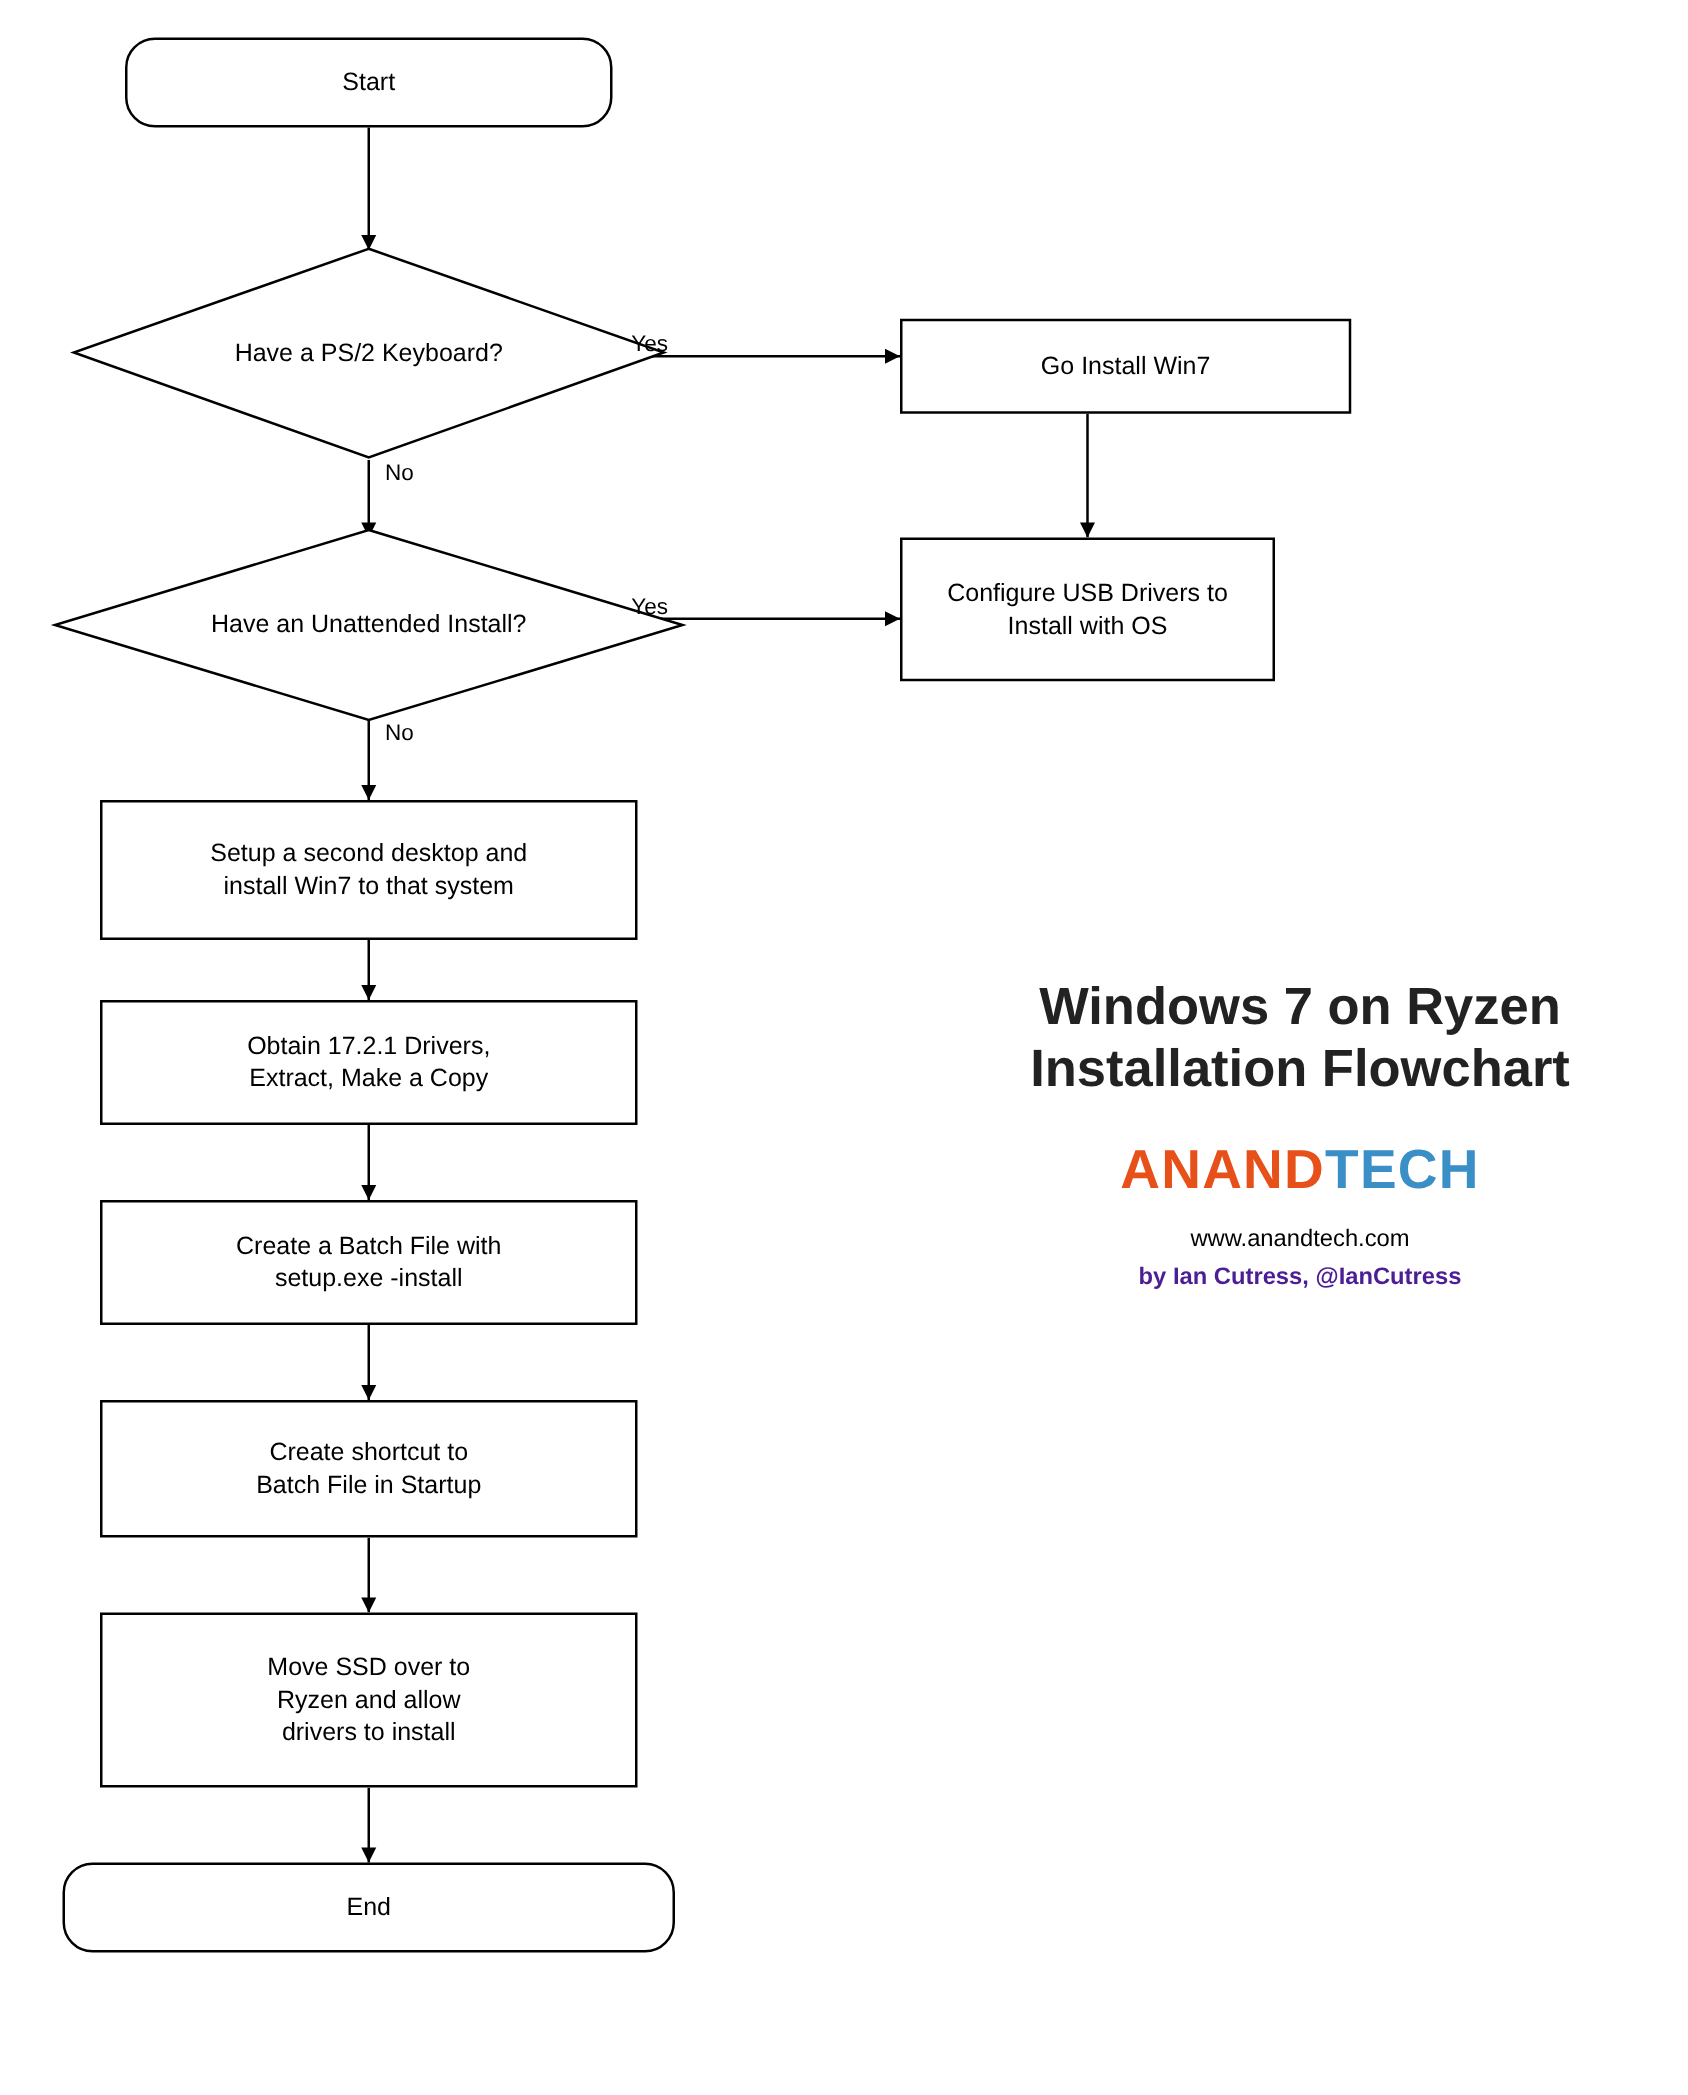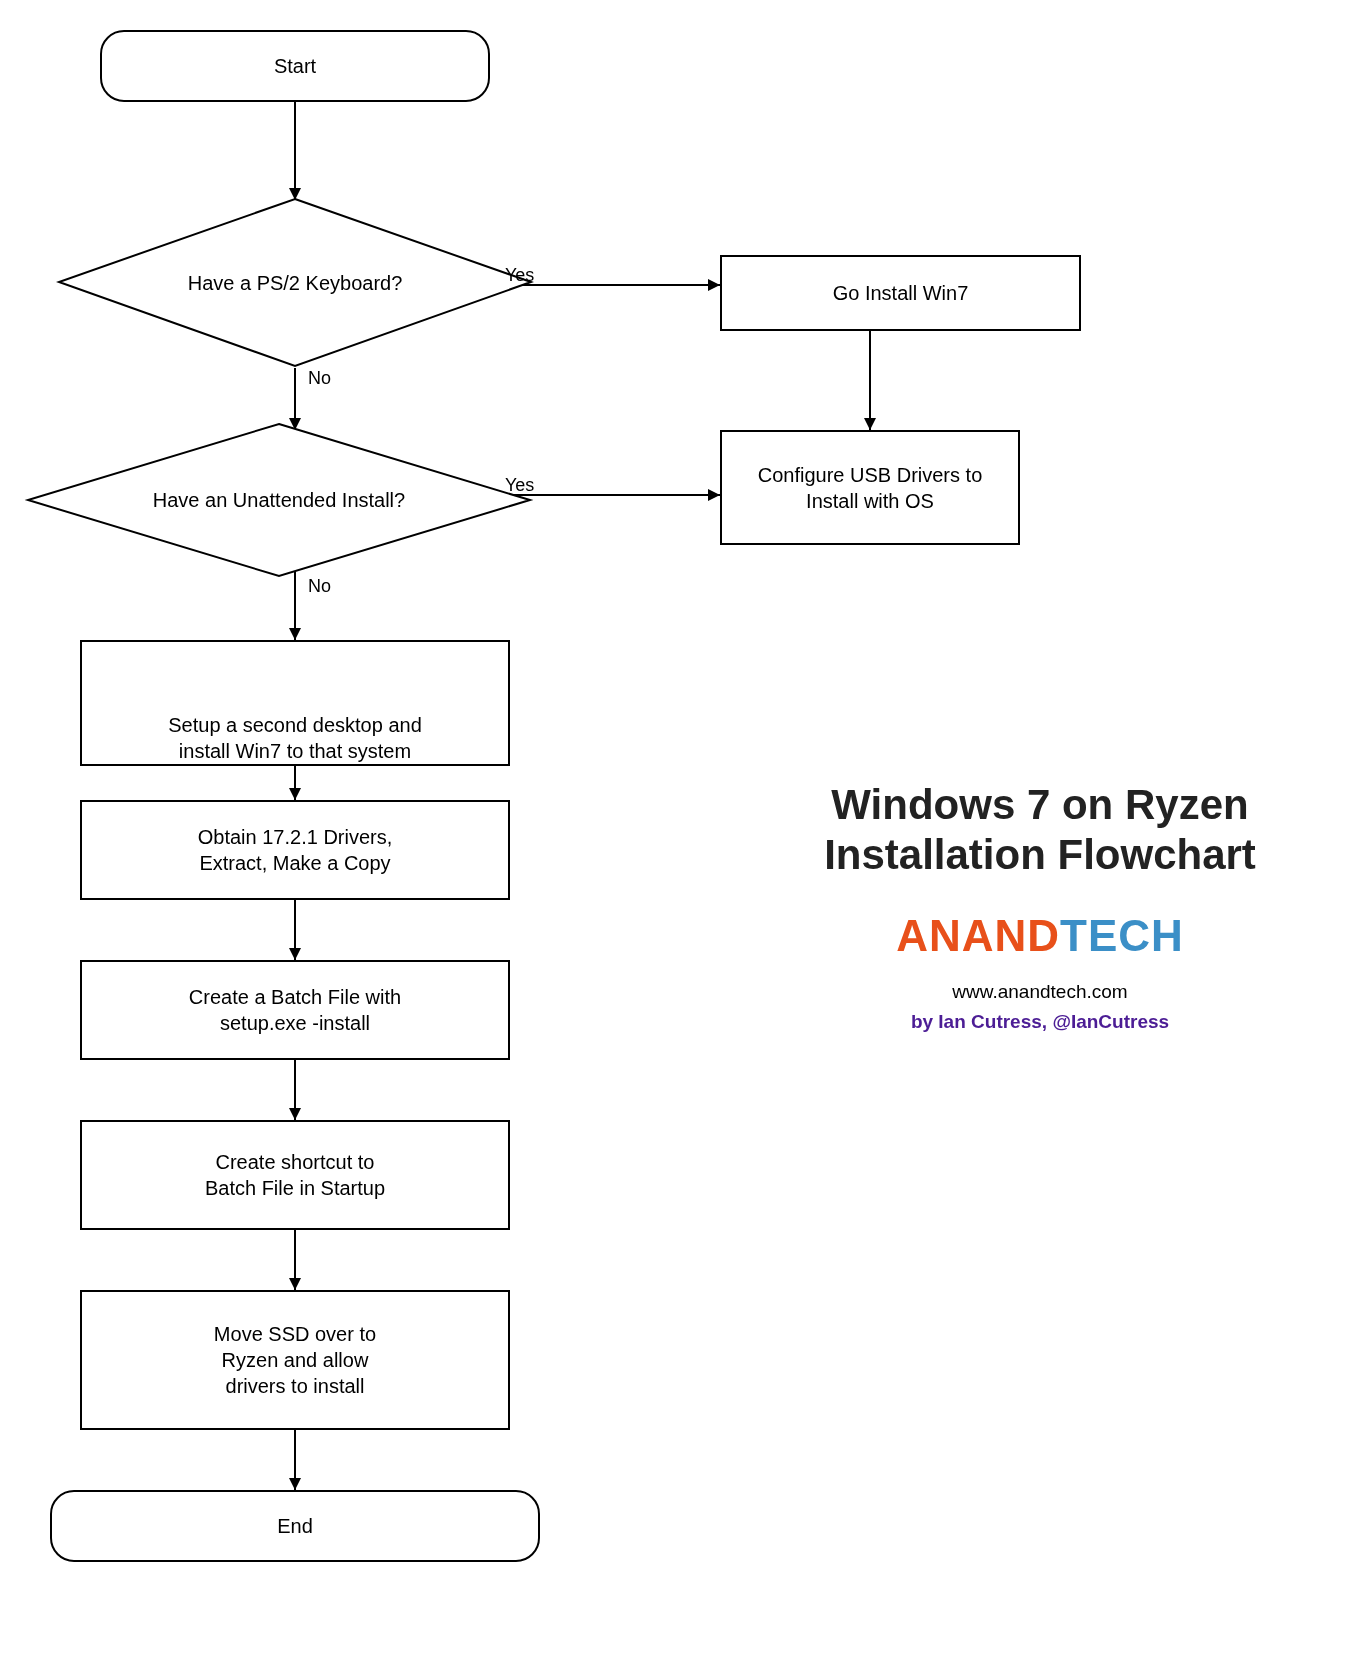--- a/index.html
+++ b/index.html
@@ -183,34 +183,34 @@
 
   <div class="fc-box" style="left:720px; top:255px; width:361px; height:76px;">Go Install Win7</div>
 
   <div class="fc-box" style="left:720px; top:430px; width:300px; height:115px;">
     <span style="white-space:pre-line;">Configure USB Drivers to
 Install with OS</span>
   </div>
 
   <div class="fc-label" style="left:308px; top:368px;">No</div>
 
-  <div class="fc-diamond" style="left:24px; top:420px; width:510px; height:160px;text-decoration:underline;">
+  <div class="fc-diamond" style="left:40px; top:420px; width:510px; height:160px;text-decoration:underline;">
     <div class="fc-diamond-inner">
       <svg class="fc-diamond-shape" viewBox="0 0 510 160" preserveAspectRatio="none">
         <polygon points="255,4 506,80 255,156 4,80" fill="#fff" stroke="#000" stroke-width="2"></polygon>
       </svg>
       <div class="fc-diamond-text">Have an Unattended Install?</div>
     </div>
   </div>
 
   <div class="fc-label" style="left:505px; top:475px;">Yes</div>
 
   <div class="fc-label" style="left:308px; top:576px;">No</div>
 
-  <div class="fc-box" style="left:80px; top:640px; width:430px; height:126px;align-items:flex-end;">
+  <div class="fc-box" style="left:80px; top:640px; width:430px; height:112px;">
     <span style="white-space:pre-line;">Setup a second desktop and
 install Win7 to that system</span>
   </div>
 
   <div class="fc-box" style="left:80px; top:800px; width:430px; height:100px;">
     <span style="white-space:pre-line;">Obtain 17.2.1 Drivers,
 Extract, Make a Copy</span>
   </div>
 
   <div class="fc-box" style="left:80px; top:960px; width:430px; height:100px;">

